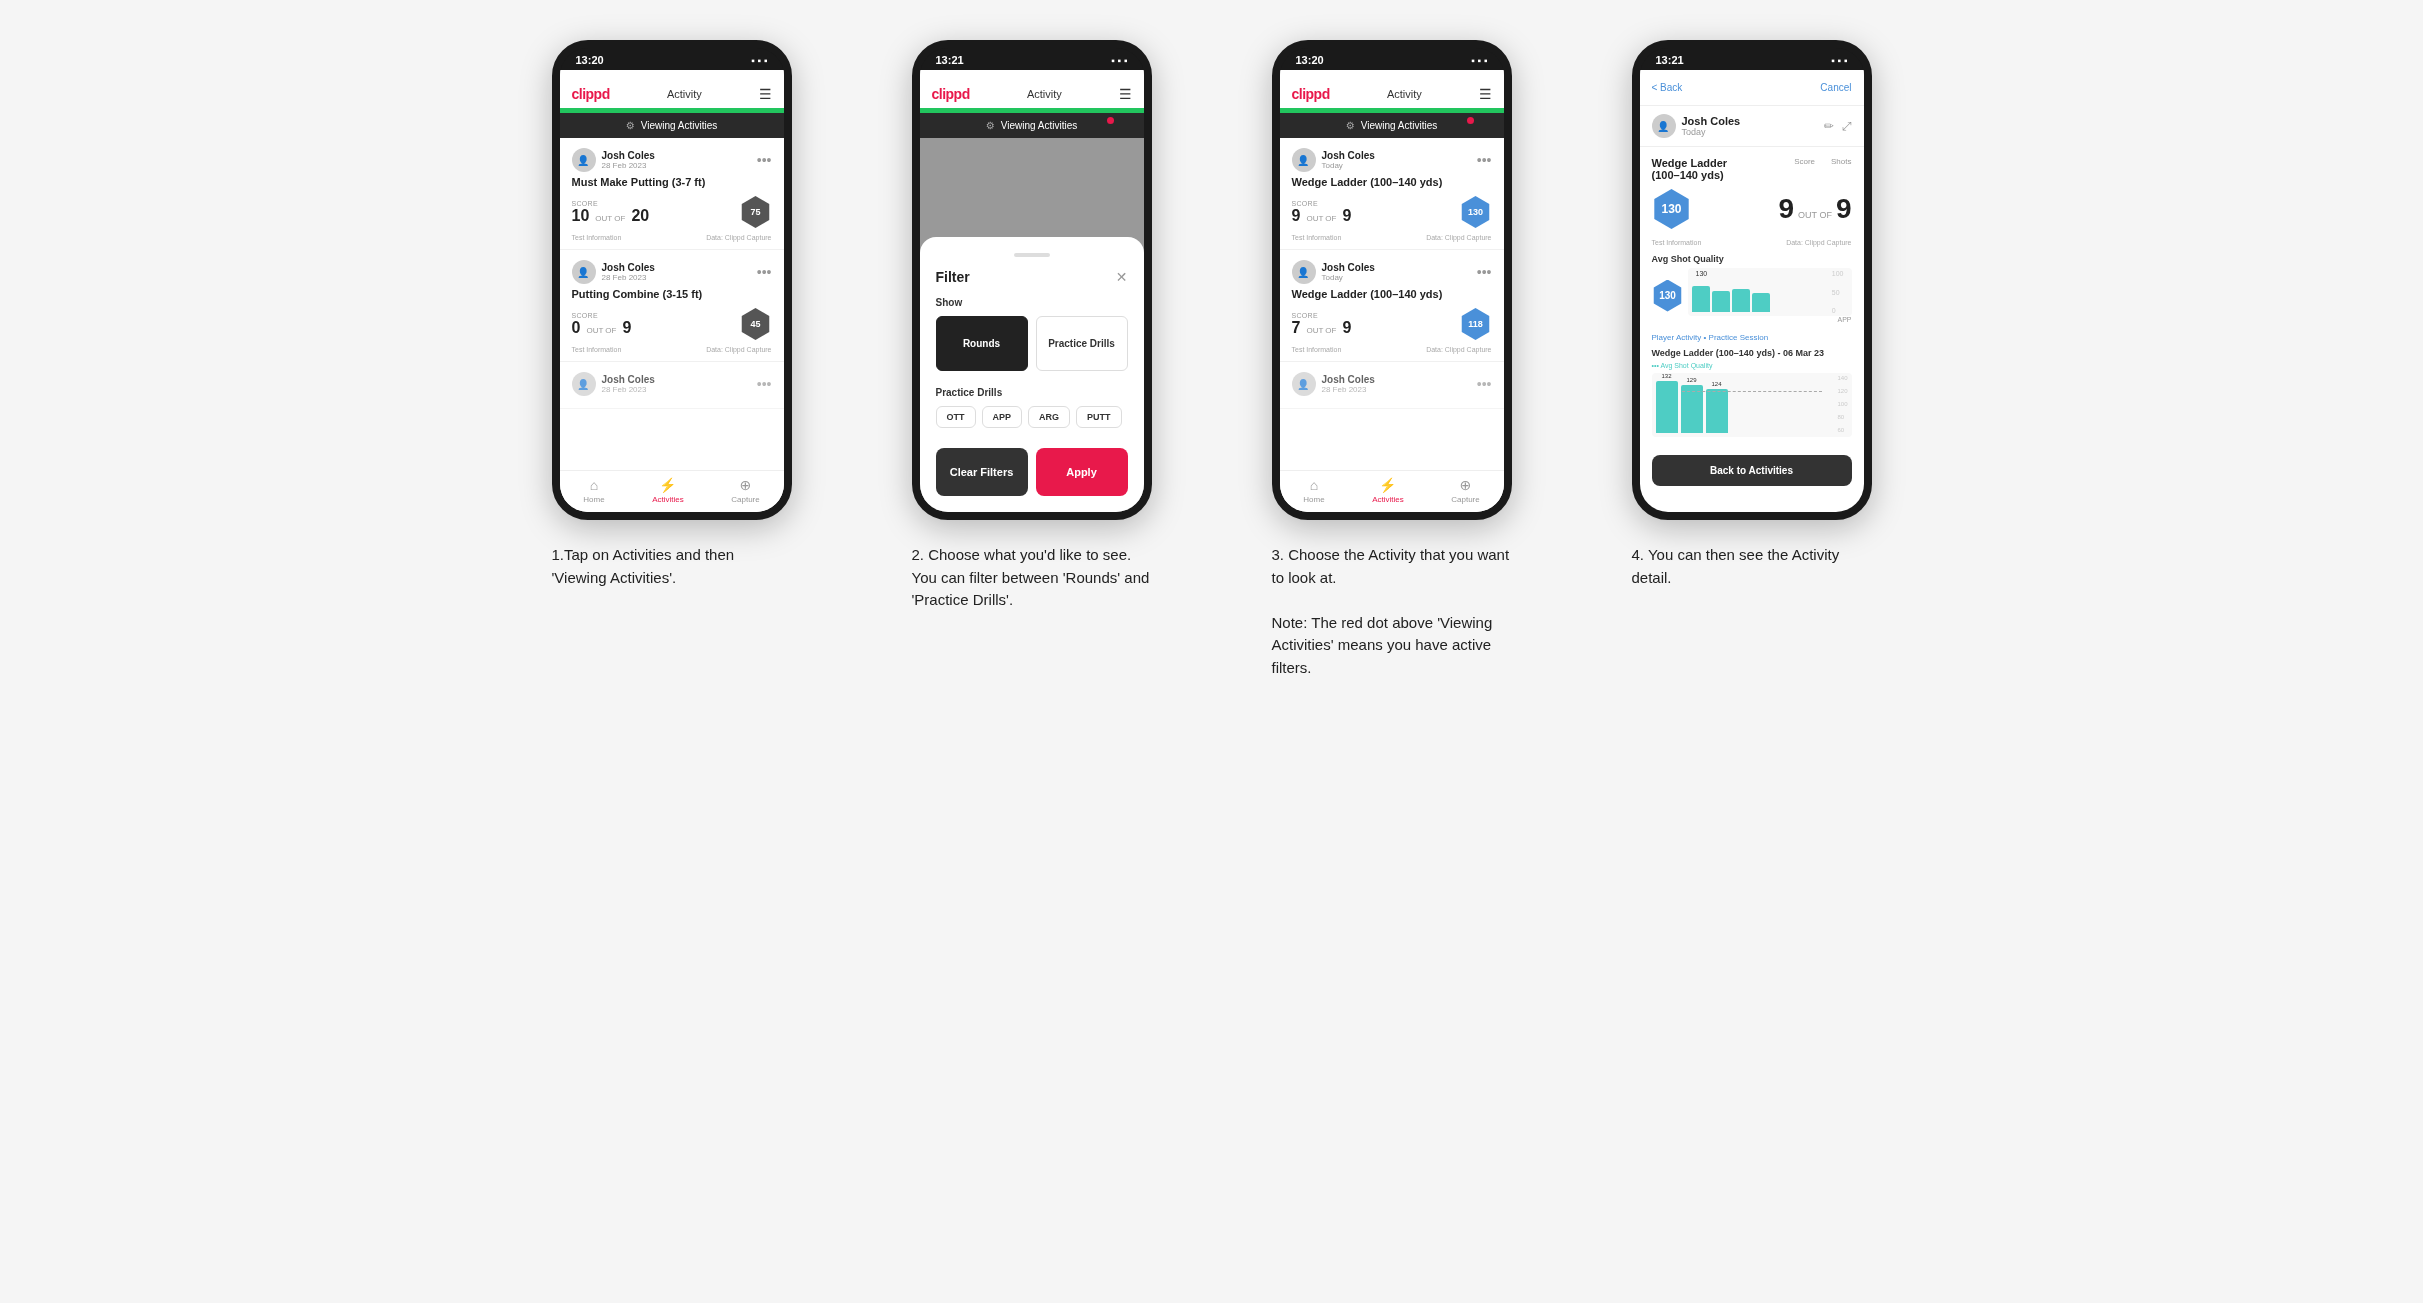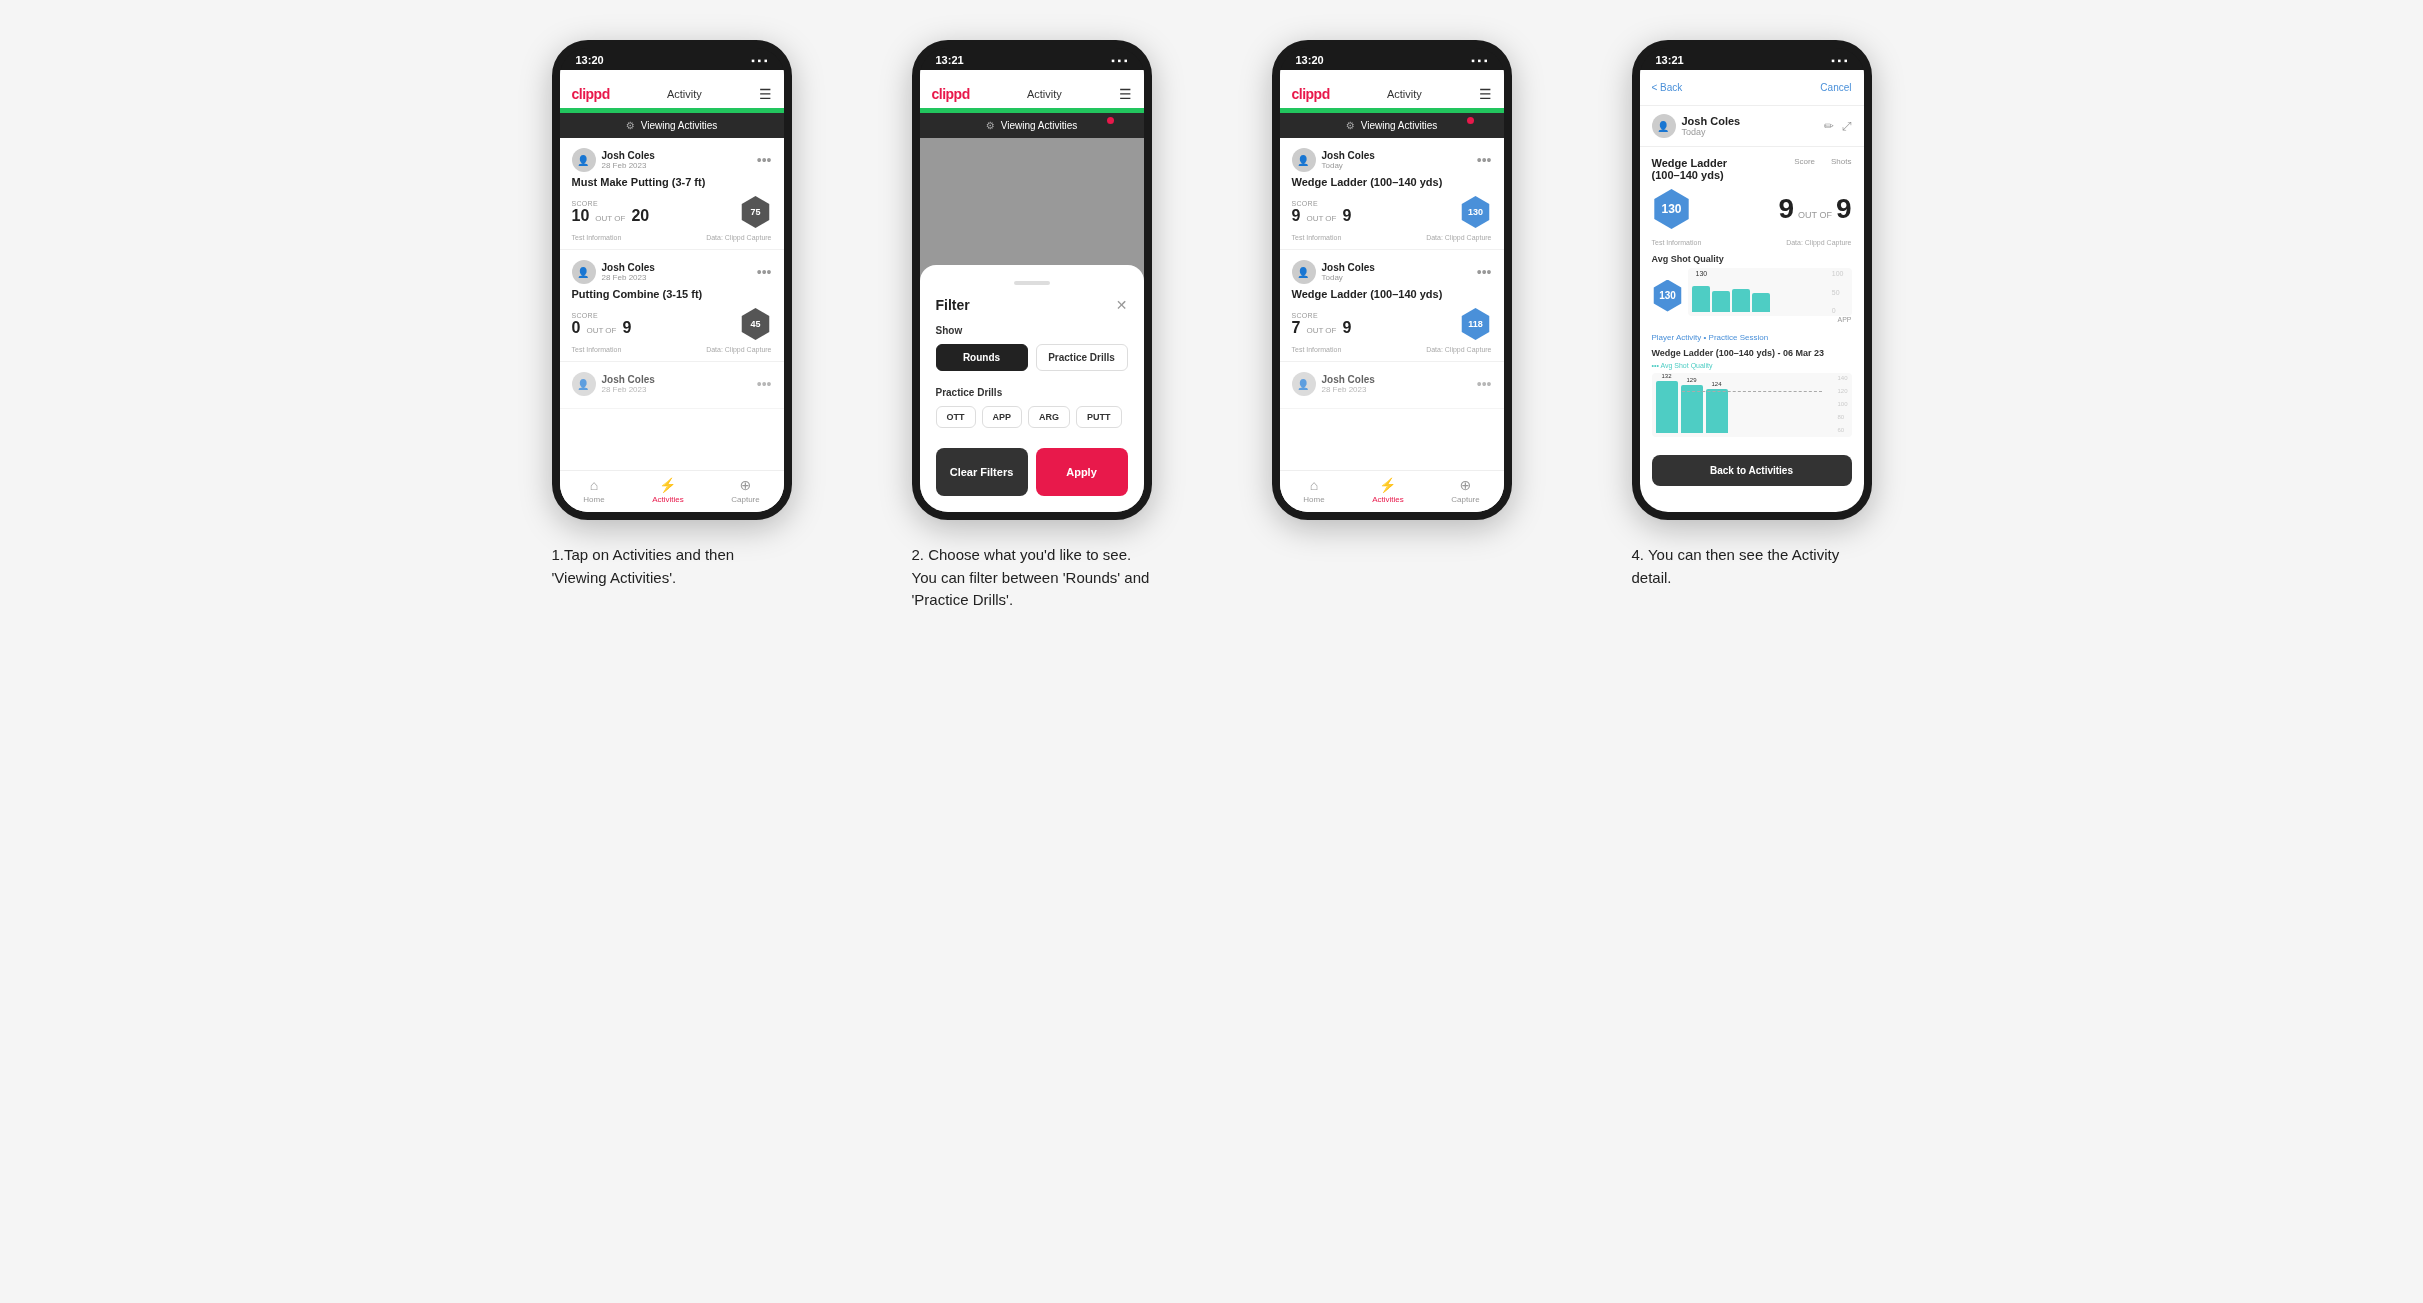--- a/index.html
+++ b/index.html
@@ -289,21 +289,21 @@
       color: #333;
       margin-bottom: 8px;
     }
     .filter-tabs {
       display: flex;
       gap: 8px;
       margin-bottom: 16px;
     }
     .filter-tab {
       flex: 1;
-      padding: 7px 0;
+      padding: 21px 0;
       border: 1px solid #ddd;
       border-radius: 6px;
       text-align: center;
       font-size: 10px;
       font-weight: 600;
       color: #333;
       background: #fff;
       cursor: pointer;
     }
     .filter-tab.active {
@@ -772,20 +772,23 @@
           <span class="nav-icon active">⚡</span>
           <span class="nav-label active">Activities</span>
         </div>
         <div class="nav-item">
           <span class="nav-icon">⊕</span>
           <span class="nav-label">Capture</span>
         </div>
       </div>
     </div>
   </div>
+  <div class="caption-text" style="white-space: pre-line;">3. Choose the Activity that you want to look at.
+
+Note: The red dot above 'Viewing Activities' means you have active filters.</div>
 </div>
 
 <div class="phone-column">
   <div class="phone-frame">
     <div class="phone-notch-bar">
       <span class="phone-time">13:21</span>
       <span class="phone-status-icons">▪ ▪ ▪</span>
     </div>
     <div class="phone-screen">
 

